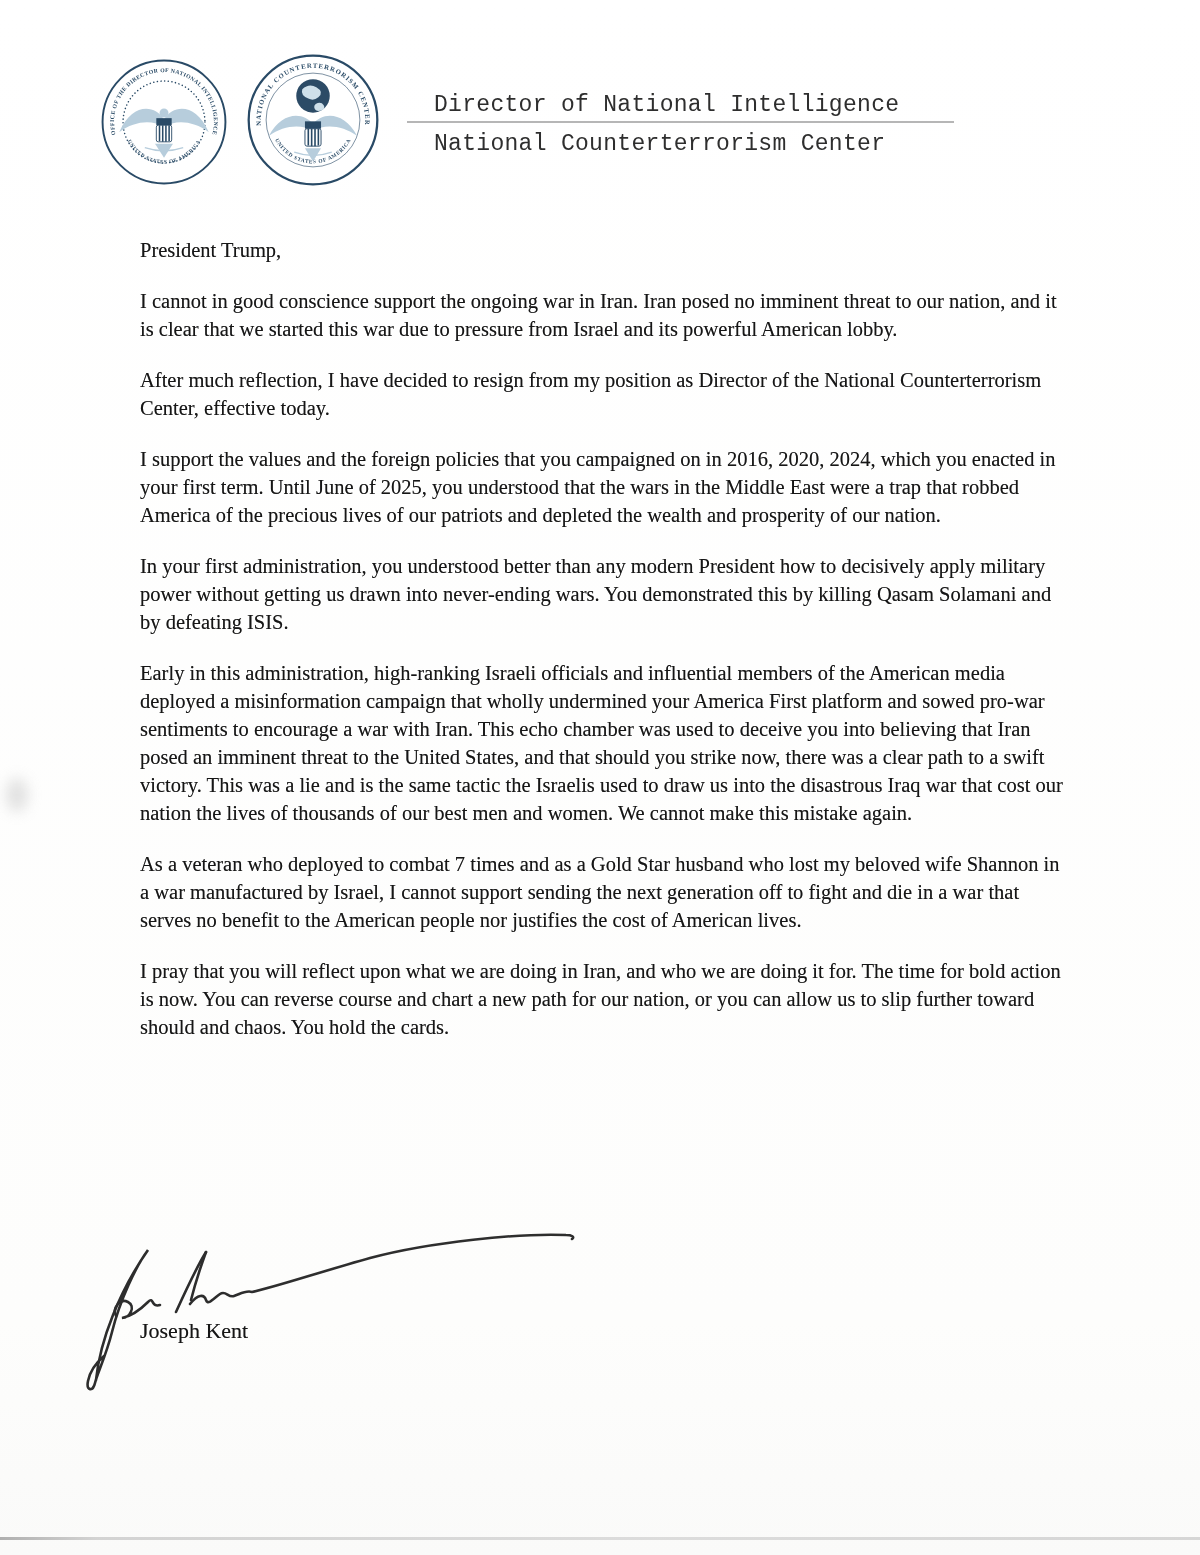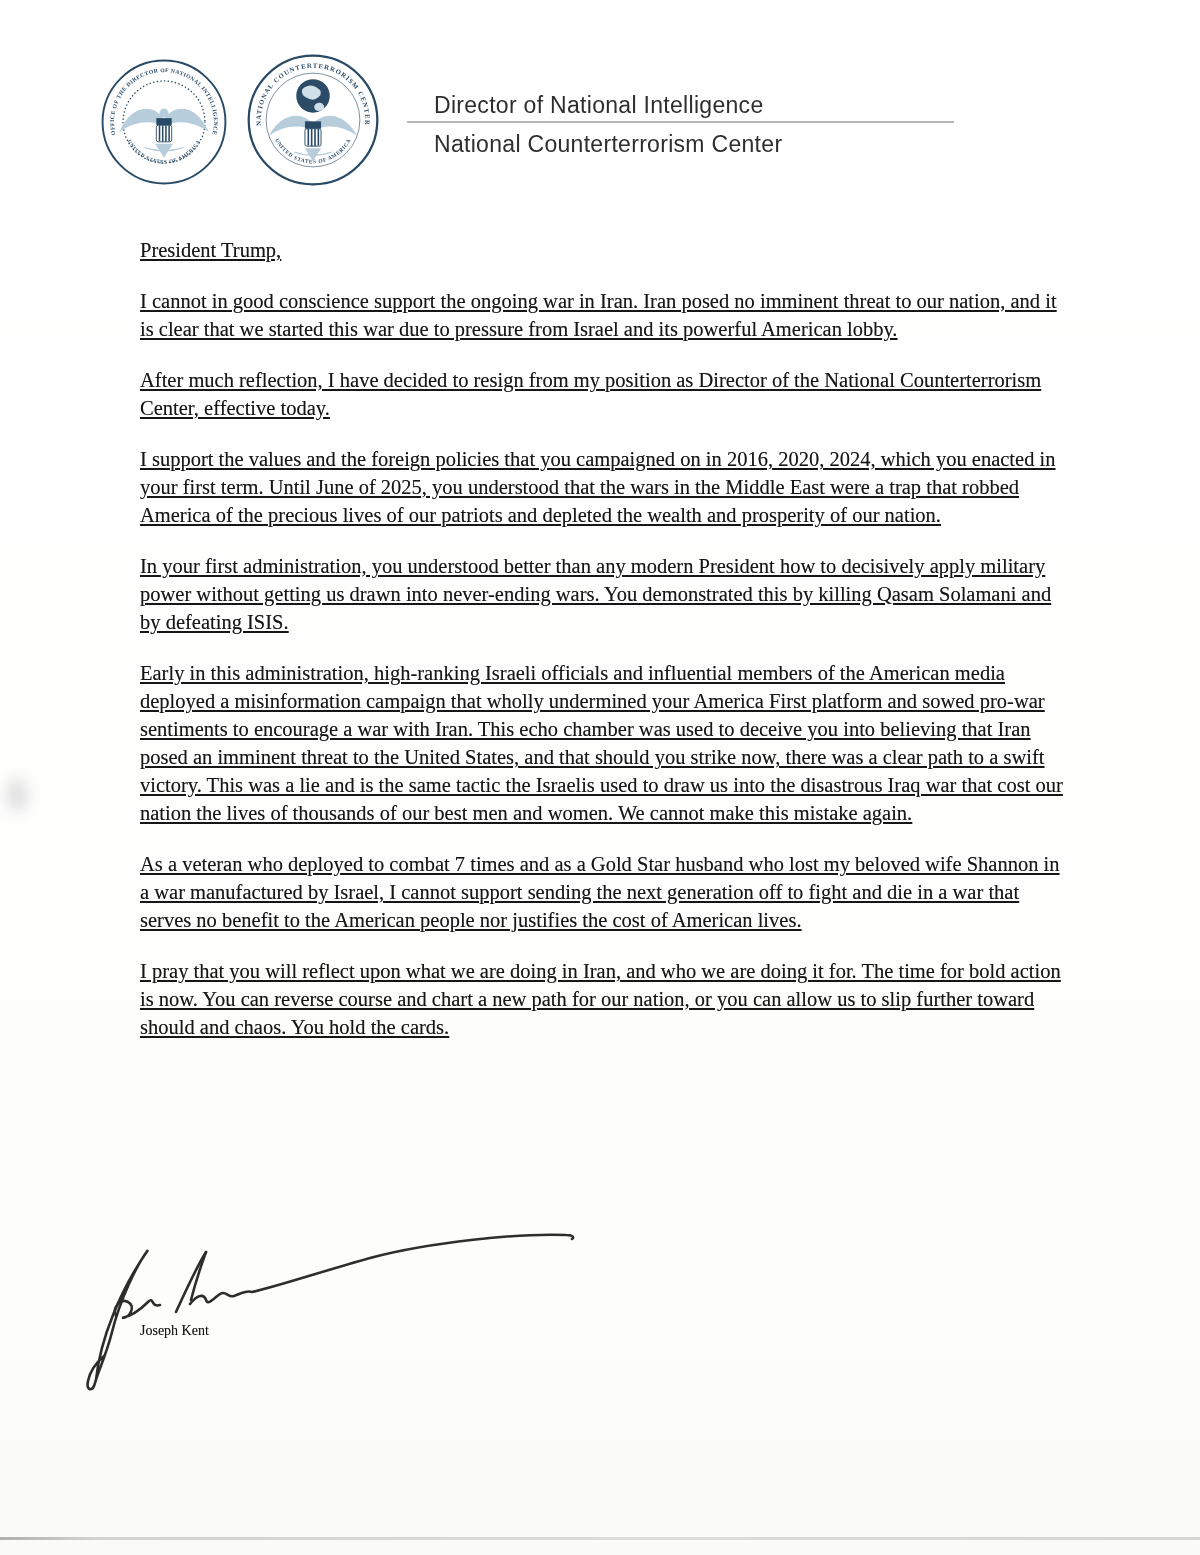--- a/index.html
+++ b/index.html
@@ -10,44 +10,43 @@
     background:linear-gradient(180deg,#ffffff 0%,#fdfdfc 85%,#fafaf9 100%);
     overflow:hidden;
     font-family:"Liberation Serif", serif;
   }
   
   .seal{position:absolute;}
   .seal-left{left:100px;top:58px;width:128px;height:128px;}
   .seal-right{left:246px;top:52px;width:134px;height:136px;}
   .hdr1,.hdr2{
     position:absolute;left:434px;
-    font-family:Liberation Sans, sans-serif;
+    font-family:Liberation Mono, monospace;
     color:#2e2e2e;letter-spacing:.3px;
     font-size:23px;line-height:26px;white-space:nowrap;
   }
   .hdr1{top:92px;}
   .hdr2{top:131px;}
   .hdr-rule{
     position:absolute;left:407px;top:121px;width:547px;height:2px;
     background:#a9a9a9;opacity:.85;
   }
   
   .letter-body{
     position:absolute;left:140px;top:236px;width:928px;
     color:#161616;
     font-size:20.5px;line-height:28px;
     text-shadow:0 0 .5px rgba(20,20,20,.45);
-    text-decoration:underline;
   }
   .letter-body p{margin:0 0 23px 0;}
   
   .signature{position:absolute;left:80px;top:1222px;width:520px;height:175px;}
   .sigblock{
     position:absolute;left:140px;top:1317px;
-    color:#161616;font-size:14px;line-height:28px;
+    color:#161616;font-size:22px;line-height:28px;
     text-shadow:0 0 .5px rgba(20,20,20,.45);
   }
   
   .page-edge{
     position:absolute;left:0;top:1537px;width:1200px;height:3px;
     background:linear-gradient(90deg,#8f8f8f 0%,#c2c2c2 8%,#cfcfcf 55%,#c6c6c6 100%);
     opacity:.7;
   }
   .edge-smudge{
     position:absolute;left:6px;top:778px;width:22px;height:34px;

